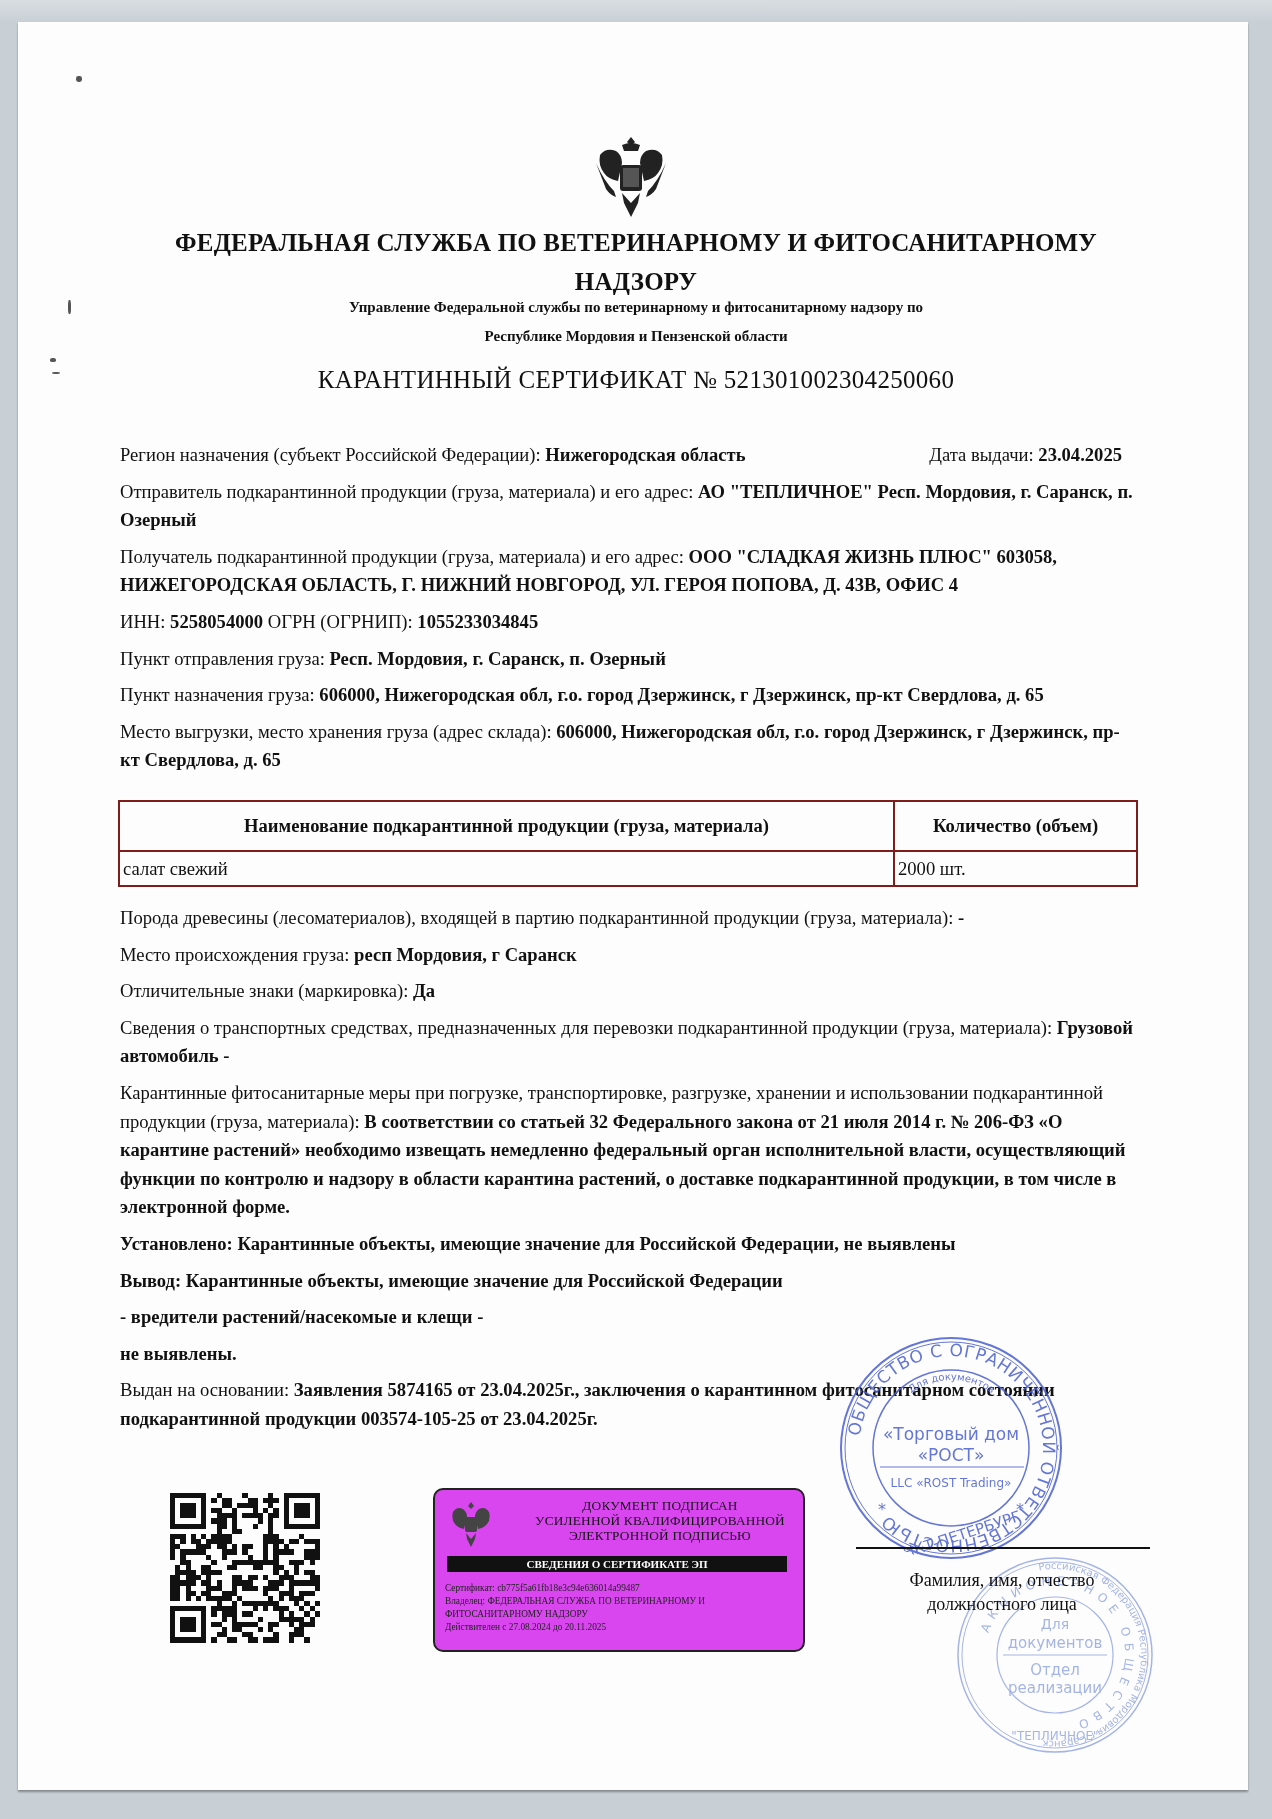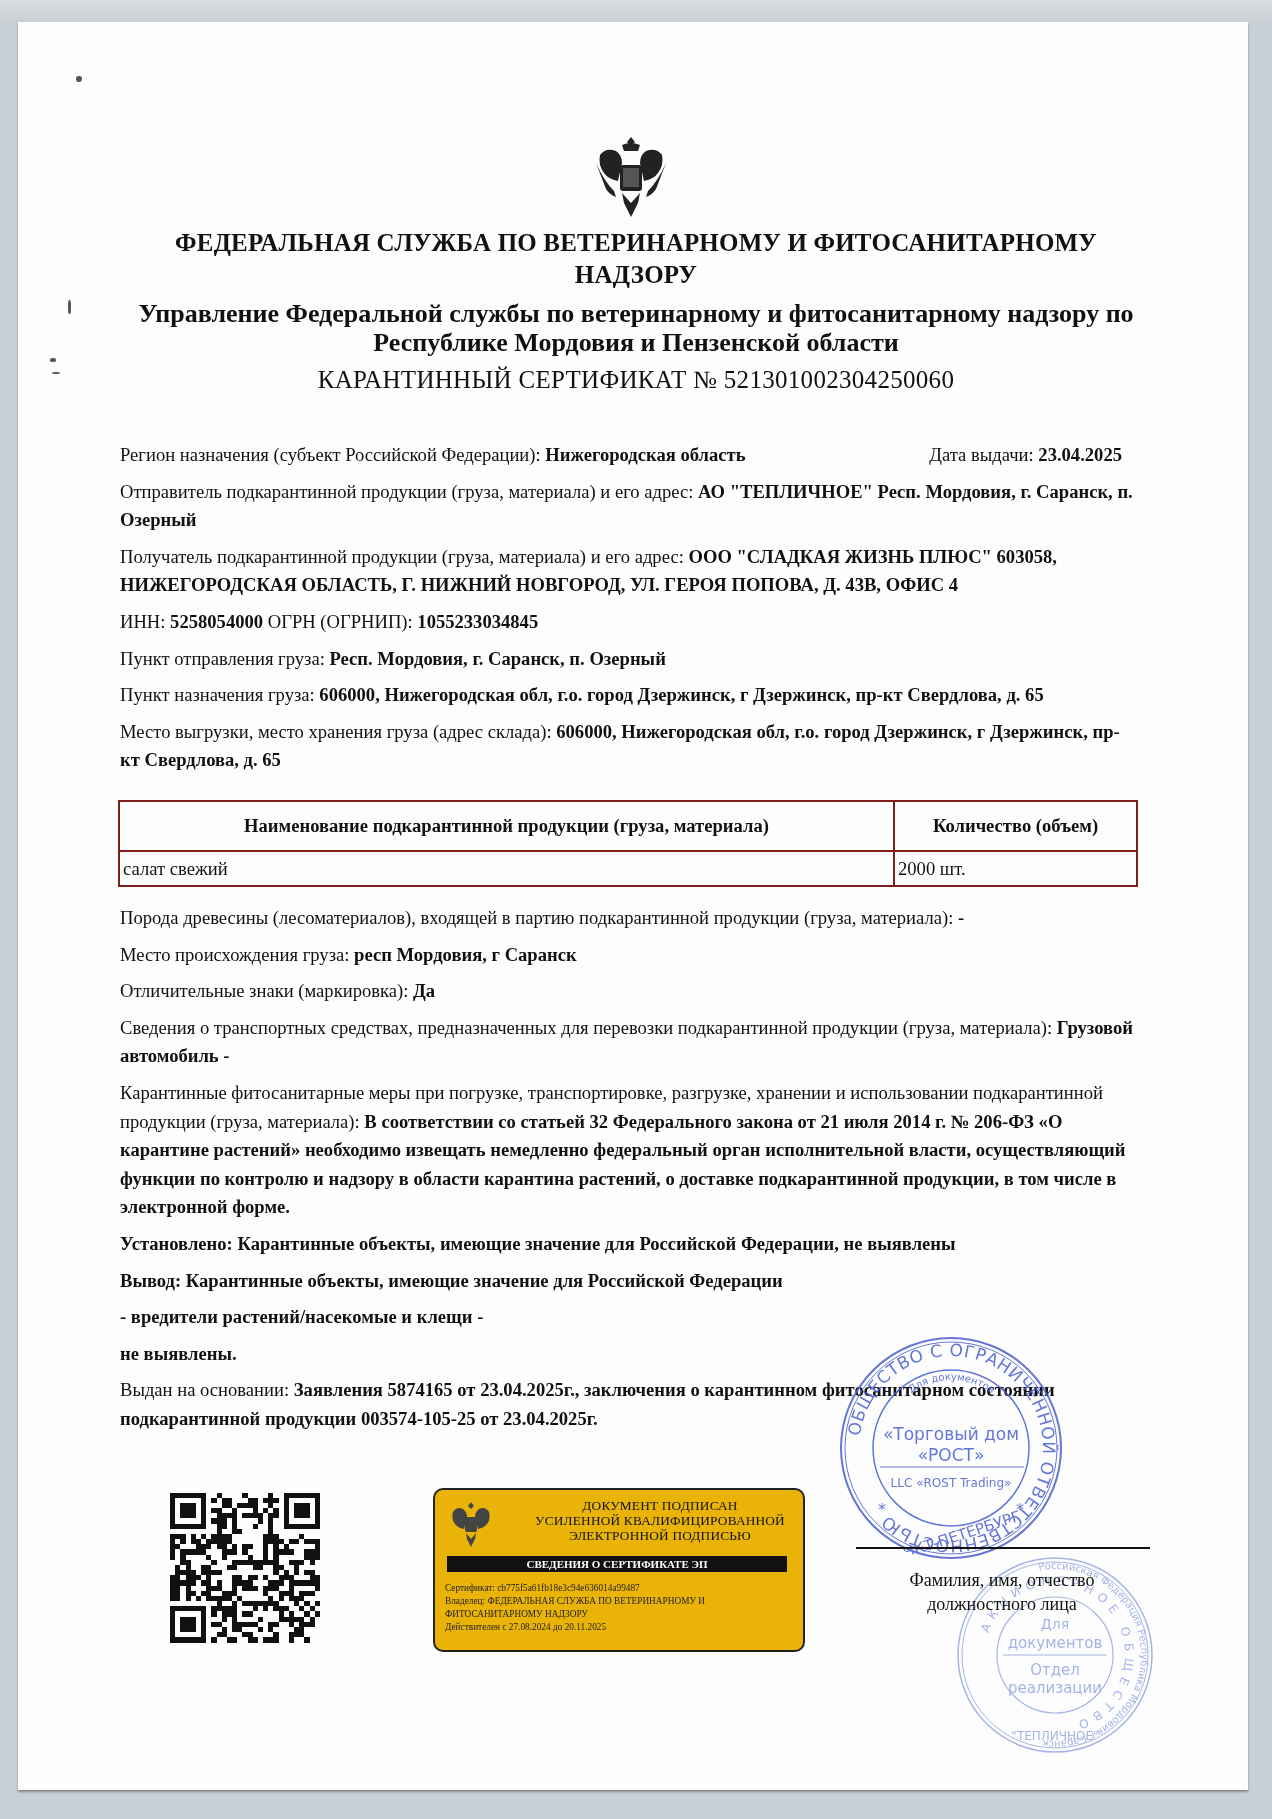--- a/index.html
+++ b/index.html
@@ -10,39 +10,39 @@
   }
   .page {
     position:absolute; left:18px; top:22px; width:1230px; height:1768px;
     background:#fdfdfd;
     box-shadow: 0 2px 2px rgba(0,0,0,0.35);
   }
   .topstrip { position:absolute; left:0; top:0; width:1272px; height:22px; background:linear-gradient(#d8dde1,#c9d0d5); }
   .abs { position:absolute; }
   .center { text-align:center; left:0; width:1272px; }
   .h1 { font-size:25px; font-weight:bold; letter-spacing:0.2px; }
-  .h2 { font-size:26px; font-weight:bold; }
+  .h2 { font-size:15px; font-weight:bold; }
   .h3 { font-size:25px; font-weight:normal; letter-spacing:0.3px; }
   .body { position:absolute; left:112px; width:1030px; font-size:18.6px; line-height:28.6px; top:433px; }
   .body p { margin:8px; }
   .b { font-weight:bold; }
   .row-split { display:flex; justify-content:space-between; }
   table.goods {
     position:absolute; left:118px; top:800px; width:1020px;
     border-collapse:collapse; font-size:18.6px;
   }
   table.goods th, table.goods td { border:2px solid #7f1d1d; padding:0 3px; }
   table.goods th { height:48px; font-weight:bold; }
   table.goods td { height:33px; }
   .body2 { top:896px; }
   .mark { position:absolute; background:#555; border-radius:40%; }
   .qr { position:absolute; left:170px; top:1490px; width:150px; height:155px; }
   .sigbox {
     position:absolute; left:433px; top:1488px; width:368px; height:160px;
-    border:2px solid #222; border-radius:10px; background:#eab308;
+    border:2px solid #222; border-radius:10px; background:#d946ef;
     font-family:"Liberation Serif", serif;
   }
   .sig-title { position:absolute; left:85px; top:8px; width:280px; text-align:center; font-size:13.3px; line-height:15px; letter-spacing:0.2px; }
   .sig-bar { position:absolute; left:12px; top:66px; width:340px; height:16px; background:#111; color:#fff; font-size:11px; font-weight:bold; text-align:center; line-height:16px; }
   .sig-lines { position:absolute; left:10px; top:92px; font-size:9.3px; line-height:13px; color:#222; }
   .sig-emblem { position:absolute; left:14px; top:10px; width:44px; height:48px; }
   .stamp { position:absolute; border-radius:50%; }
   .sign-line { position:absolute; left:856px; top:1547px; width:294px; height:2px; background:#111; }
   .fio { position:absolute; left:872px; top:1568px; width:260px; text-align:center; font-size:18px; line-height:24px; }
 </style>
@@ -65,21 +65,21 @@
     <path d="M70 20 q-6 -8 -16 -4 q-6 4 -6 12 l4 18 q10 -2 14 -8 q6 -8 4 -18z"></path>
     <path d="M4 28 l10 26 q4 6 10 8 l-2 -6 q-10 -10 -18 -28z"></path>
     <path d="M74 28 l-10 26 q-4 6 -10 8 l2 -6 q10 -10 18 -28z"></path>
     <rect x="28" y="30" width="22" height="26" rx="3"></rect>
     <path d="M30 58 l9 10 9 -10 -2 10 -7 14 -7 -14z"></path>
   </g>
   <rect x="31" y="33" width="16" height="19" fill="#555"></rect>
 </svg>
 
 <div class="abs center h1" style="top:229px;">ФЕДЕРАЛЬНАЯ СЛУЖБА ПО ВЕТЕРИНАРНОМУ И ФИТОСАНИТАРНОМУ</div>
-<div class="abs center h1" style="top:261px;">НАДЗОРУ</div>
+<div class="abs center h1" style="top:268px;">НАДЗОРУ</div>
 <div class="abs center h2" style="top:299px;">Управление Федеральной службы по ветеринарному и фитосанитарному надзору по</div>
 <div class="abs center h2" style="top:328px;">Республике Мордовия и Пензенской области</div>
 <div class="abs center h3" style="top:366px;">КАРАНТИННЫЙ СЕРТИФИКАТ № 521301002304250060</div>
 
 <div class="body">
   <p class="row-split">
     <span><span>Регион назначения (субъект Российской Федерации): </span><span class="b">Нижегородская область</span></span>
     <span style="padding-right:12px;"><span>Дата выдачи: </span><span class="b">23.04.2025</span></span>
   </p>
   <p><span>Отправитель подкарантинной продукции (груза, материала) и его адрес: </span><span class="b">АО "ТЕПЛИЧНОЕ" Респ. Мордовия, г. Саранск, п. Озерный</span></p>

